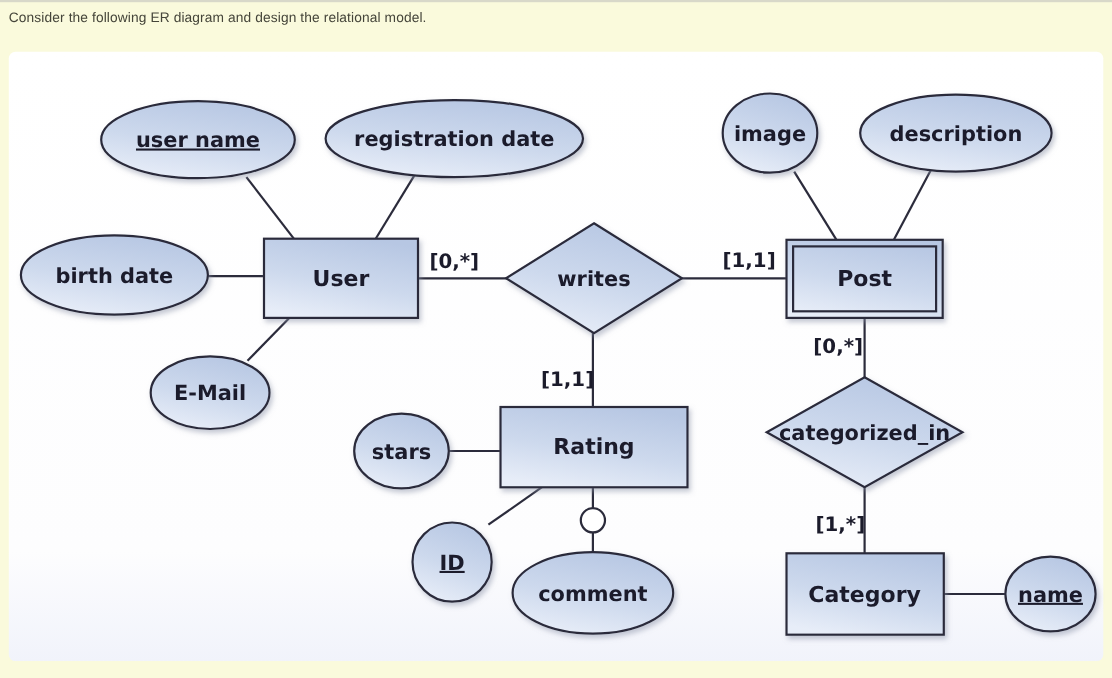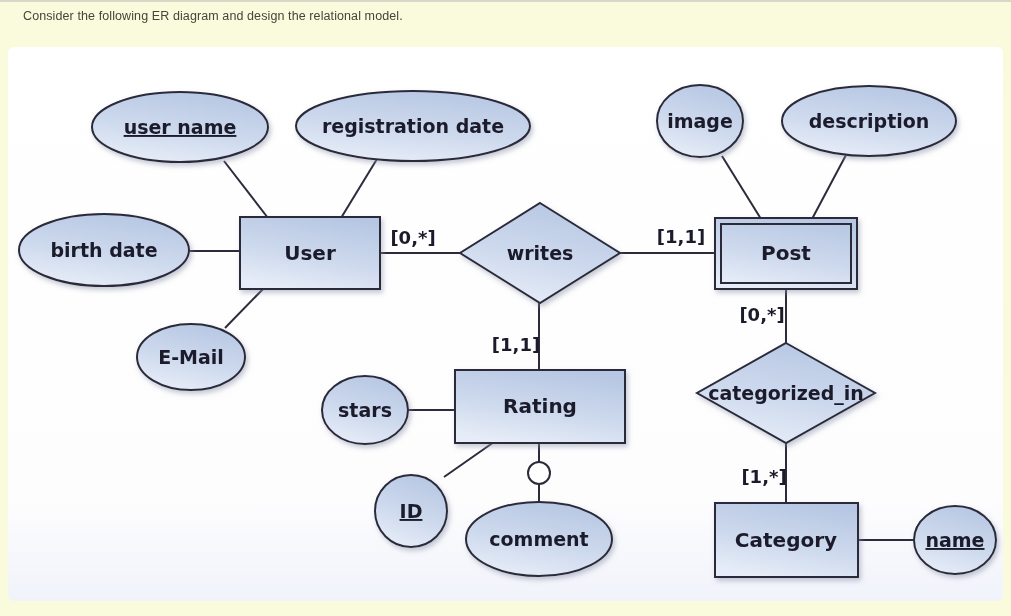--- a/index.html
+++ b/index.html
@@ -3,21 +3,21 @@
 <meta charset="utf-8">
 <style>
   html,body{margin:0;padding:0;}
   body{
     width:1011px;height:616px;position:relative;overflow:hidden;
     background:#fafadc;
     font-family:"Liberation Sans","DejaVu Sans",sans-serif;
   }
   .top-edge{position:absolute;left:0;top:0;width:1011px;height:2px;background:#d8d8c9;}
   .instruction{
-    position:absolute;left:23px;top:9px;width:900px;
+    position:absolute;left:8px;top:9px;width:900px;
     font-size:12.5px;color:#45453a;letter-spacing:.1px;
   }
   svg{position:absolute;left:0;top:0;}
   .edge{stroke:#2b2b3b;stroke-width:2;fill:none;}
   .shape{stroke:#2b2b3b;stroke-width:2;fill:url(#shapeGrad);}
   .inner{stroke:#2b2b3b;stroke-width:2;fill:none;}
   .marker{stroke:#2b2b3b;stroke-width:2;fill:#ffffff;}
   text{
     font-family:"DejaVu Sans","Liberation Sans",sans-serif;
     fill:#1b1b2b;

